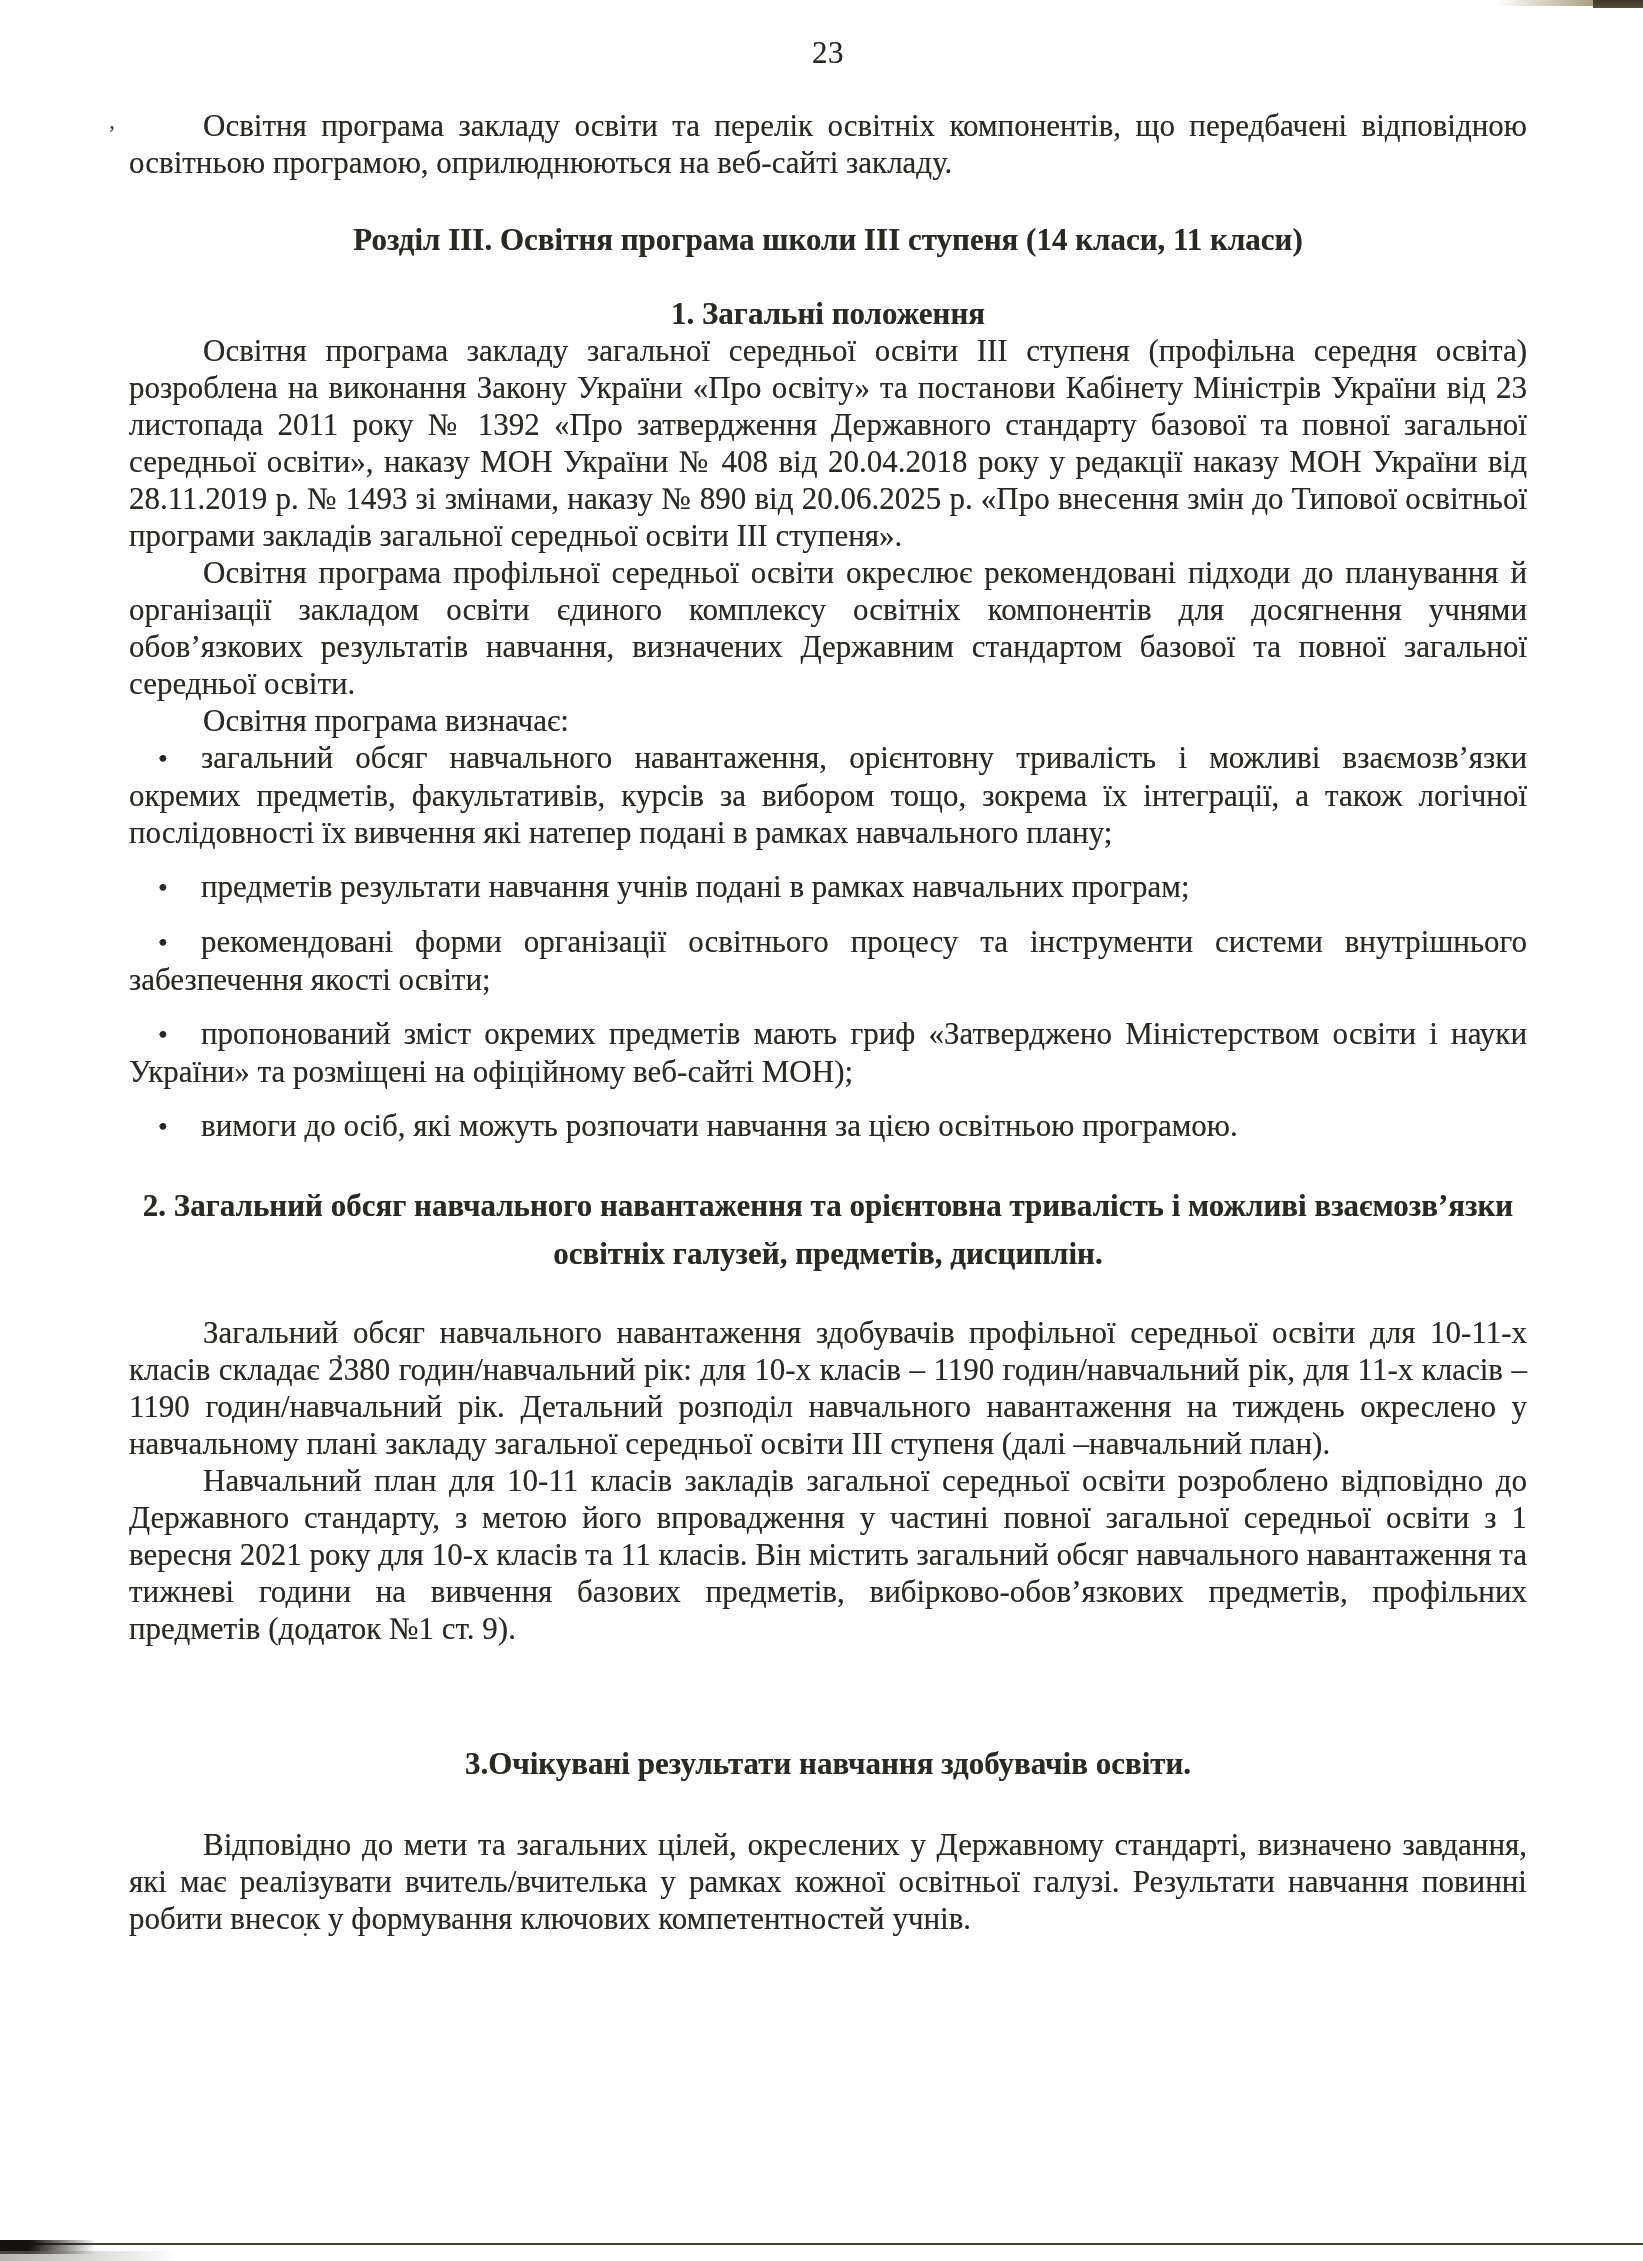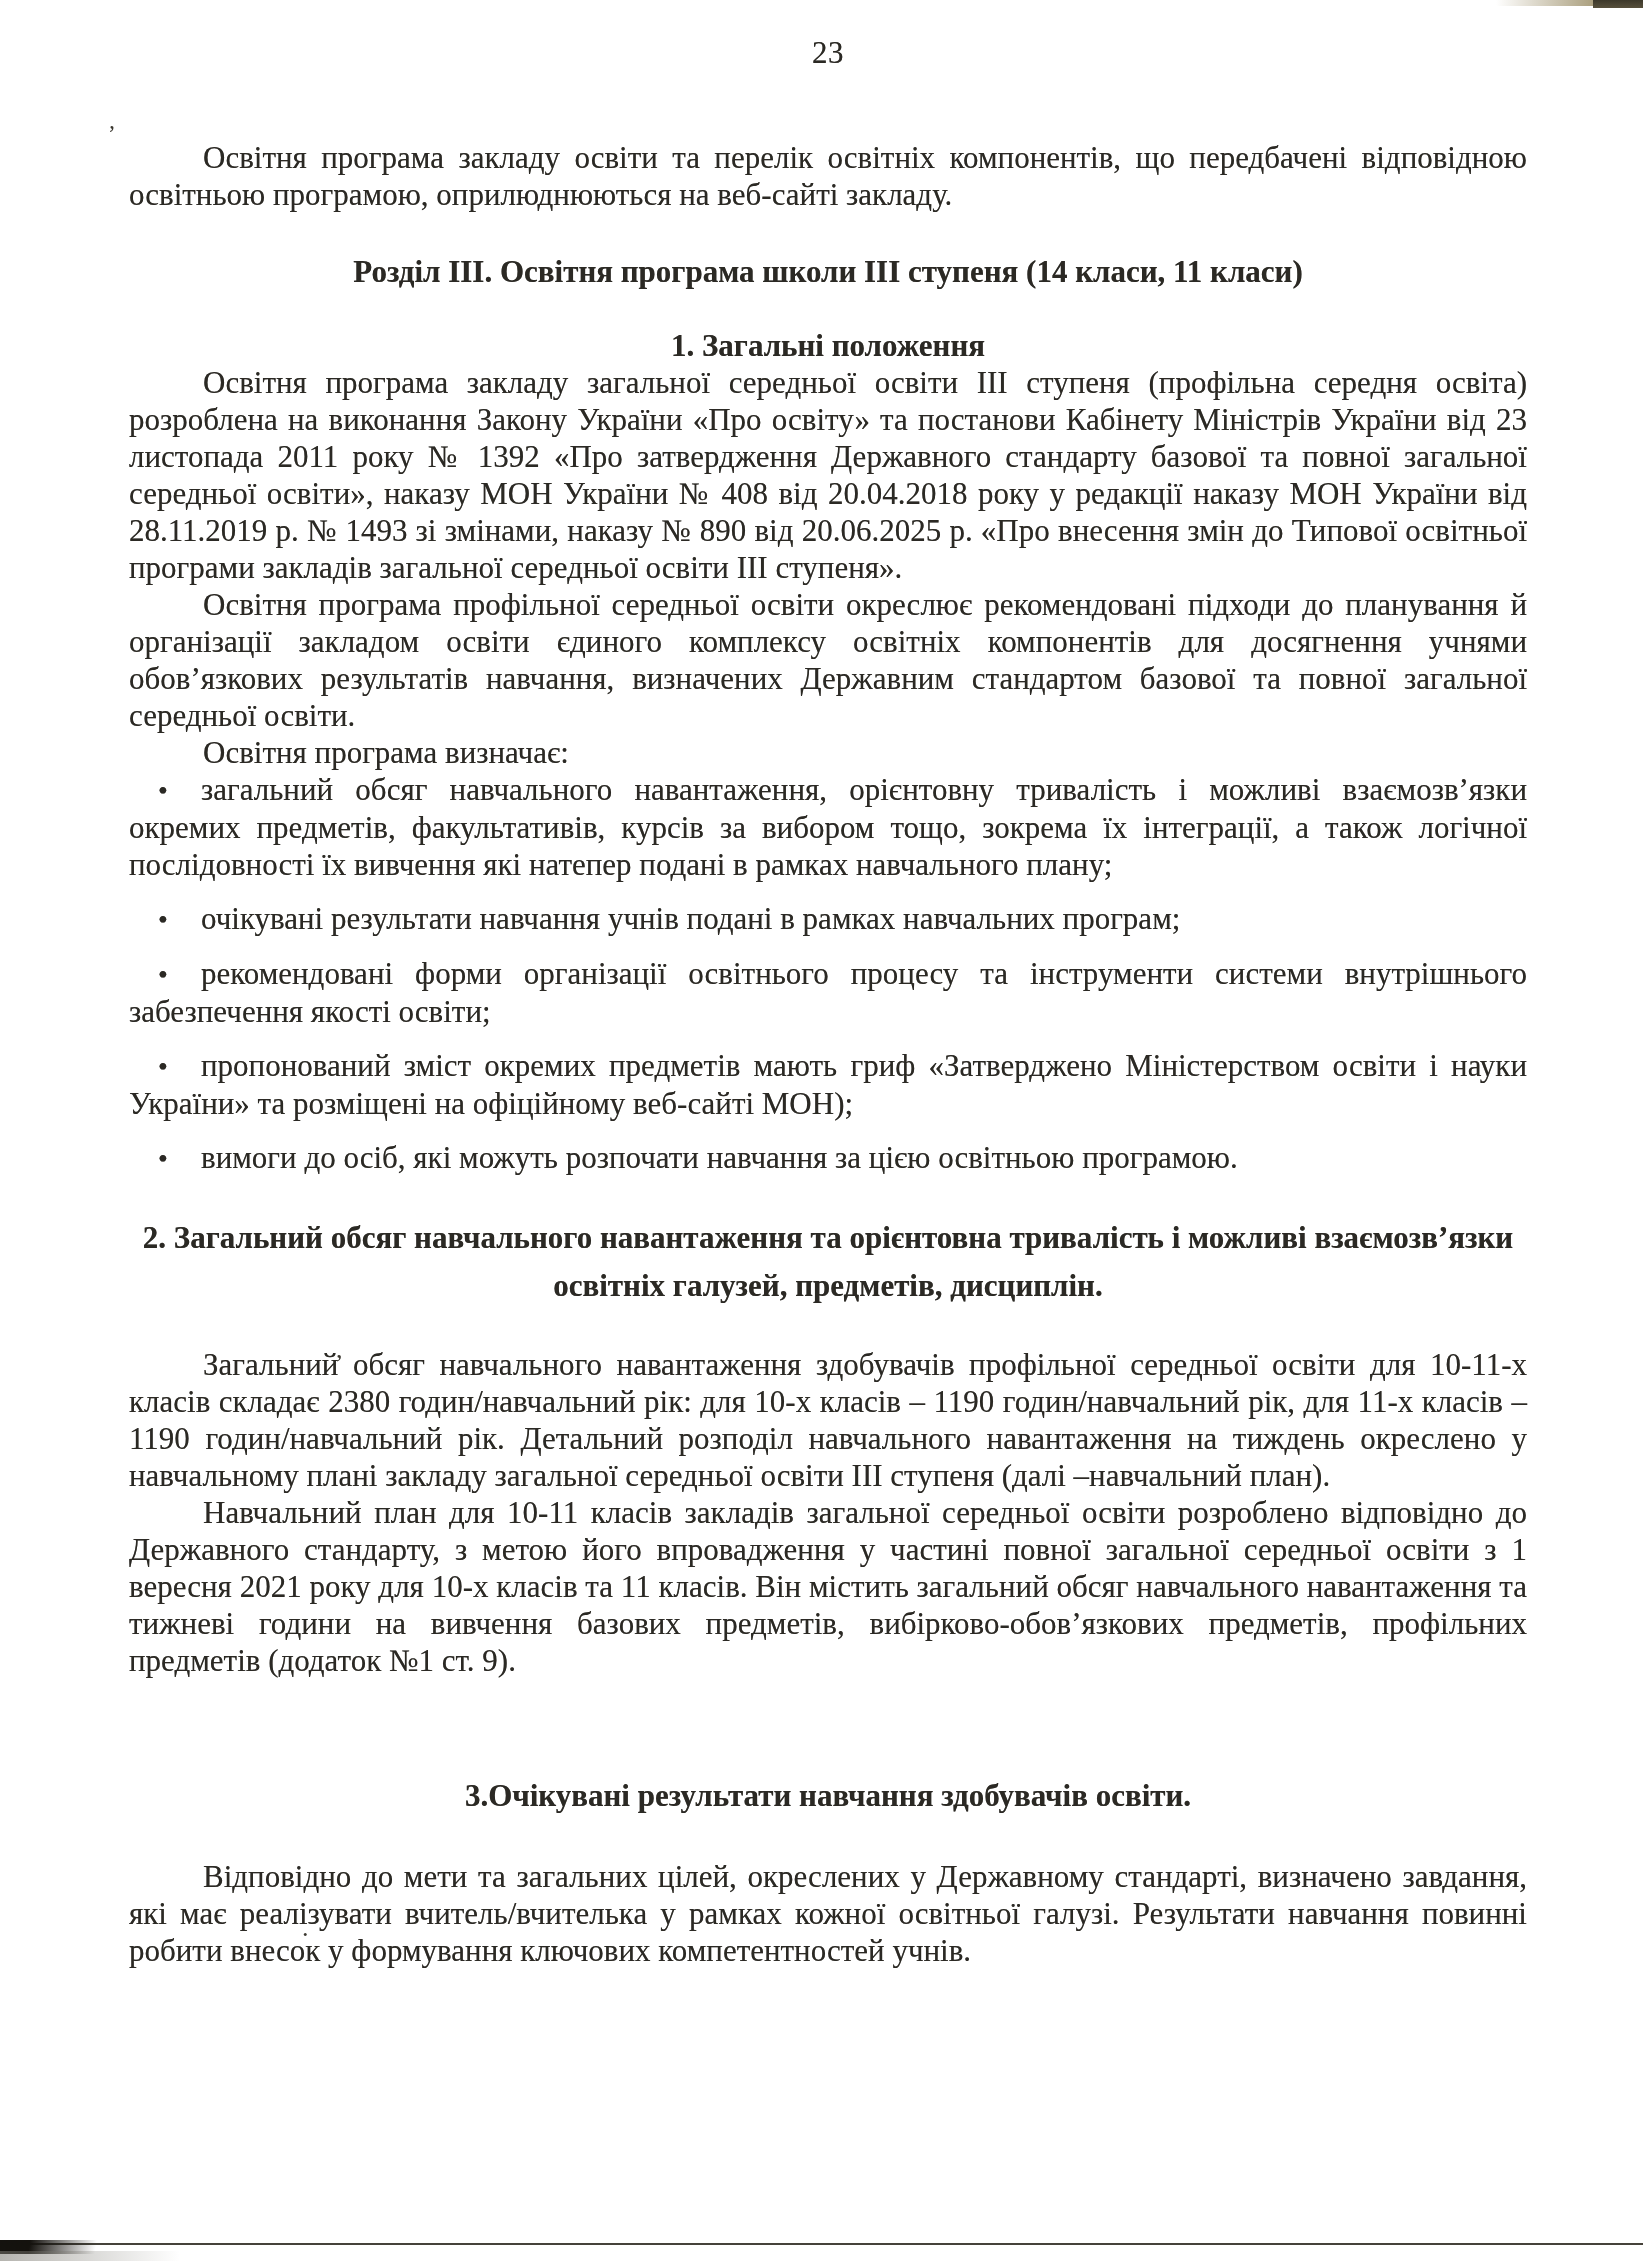--- a/index.html
+++ b/index.html
@@ -22,21 +22,21 @@
     width:1398px;
   }
   .pagenum{
     margin-top:34px;
     text-align:center;
     letter-spacing:0.6px;
   }
   p{margin:0;}
   .j{text-align:justify;}
   .indent{text-indent:74px;}
-  .p1{margin-top:68px;}
+  .p1{margin-top:36px;}
   .head{
     font-weight:bold;
     text-align:center;
     margin:0;
     font-size:31px;
     line-height:37px;
   }
   .head-rozdil{margin-top:40px;}
   .head-1{margin-top:37px;}
   .head-2{
@@ -100,21 +100,21 @@
     <p class="head head-rozdil">Розділ III. Освітня програма школи III ступеня (14 класи, 11 класи)</p>
 
     <p class="head head-1">1. Загальні положення</p>
 
     <p class="para indent j">Освітня програма закладу загальної середньої освіти III ступеня (профільна середня освіта) розроблена на виконання Закону України «Про освіту» та постанови Кабінету Міністрів України від 23 листопада 2011 року № 1392 «Про затвердження Державного стандарту базової та повної загальної середньої освіти»,  наказу МОН України № 408 від 20.04.2018 року у редакції наказу МОН України від 28.11.2019 р. № 1493 зі змінами, наказу № 890 від 20.06.2025 р. «Про внесення змін до Типової освітньої програми закладів загальної середньої освіти III ступеня».</p>
     <p class="para indent j">Освітня програма профільної середньої освіти окреслює рекомендовані підходи до планування й організації закладом освіти єдиного комплексу освітніх компонентів для досягнення учнями обов’язкових результатів навчання, визначених Державним стандартом базової та повної загальної середньої освіти.</p>
     <p class="para indent">Освітня програма визначає:</p>
 
     <ul class="bullets">
       <li class="bullet j"><span class="bmark">•</span><span>загальний обсяг навчального навантаження, орієнтовну тривалість і можливі взаємозв’язки окремих предметів, факультативів, курсів за вибором тощо, зокрема їх інтеграції, а також логічної послідовності їх вивчення які натепер подані в рамках навчального плану;</span></li>
-      <li class="bullet j"><span class="bmark">•</span><span>очікувані результати навчання учнів подані в рамках навчальних програм;</span></li>
+      <li class="bullet j"><span class="bmark">•</span><span>предметів результати навчання учнів подані в рамках навчальних програм;</span></li>
       <li class="bullet j"><span class="bmark">•</span><span>рекомендовані форми організації освітнього процесу та інструменти системи внутрішнього забезпечення якості освіти;</span></li>
       <li class="bullet j"><span class="bmark">•</span><span>пропонований зміст окремих предметів мають гриф «Затверджено Міністерством освіти і науки України» та  розміщені на офіційному веб-сайті МОН);</span></li>
       <li class="bullet j"><span class="bmark">•</span><span>вимоги до осіб, які можуть розпочати навчання за цією освітньою програмою.</span></li>
     </ul>
 
     <p class="head head-2">2.  Загальний обсяг навчального навантаження та орієнтовна тривалість і можливі взаємозв’язки освітніх галузей, предметів, дисциплін.</p>
 
     <p class="para indent j">Загальний обсяг навчального навантаження здобувачів профільної середньої освіти для 10-11-х класів складає 2380 годин/навчальний рік: для 10-х класів – 1190 годин/навчальний рік, для 11-х класів – 1190 годин/навчальний рік. Детальний розподіл навчального навантаження на тиждень окреслено у навчальному плані закладу загальної середньої освіти III ступеня (далі –навчальний план).</p>
     <p class="para indent j">Навчальний план для 10-11 класів закладів загальної середньої освіти розроблено відповідно до Державного стандарту, з метою його впровадження у частині повної загальної середньої освіти з 1 вересня 2021 року для 10-х класів та 11 класів. Він містить загальний обсяг навчального навантаження та тижневі години на вивчення базових предметів, вибірково-обов’язкових предметів, профільних предметів (додаток №1 ст. 9).</p>
 

